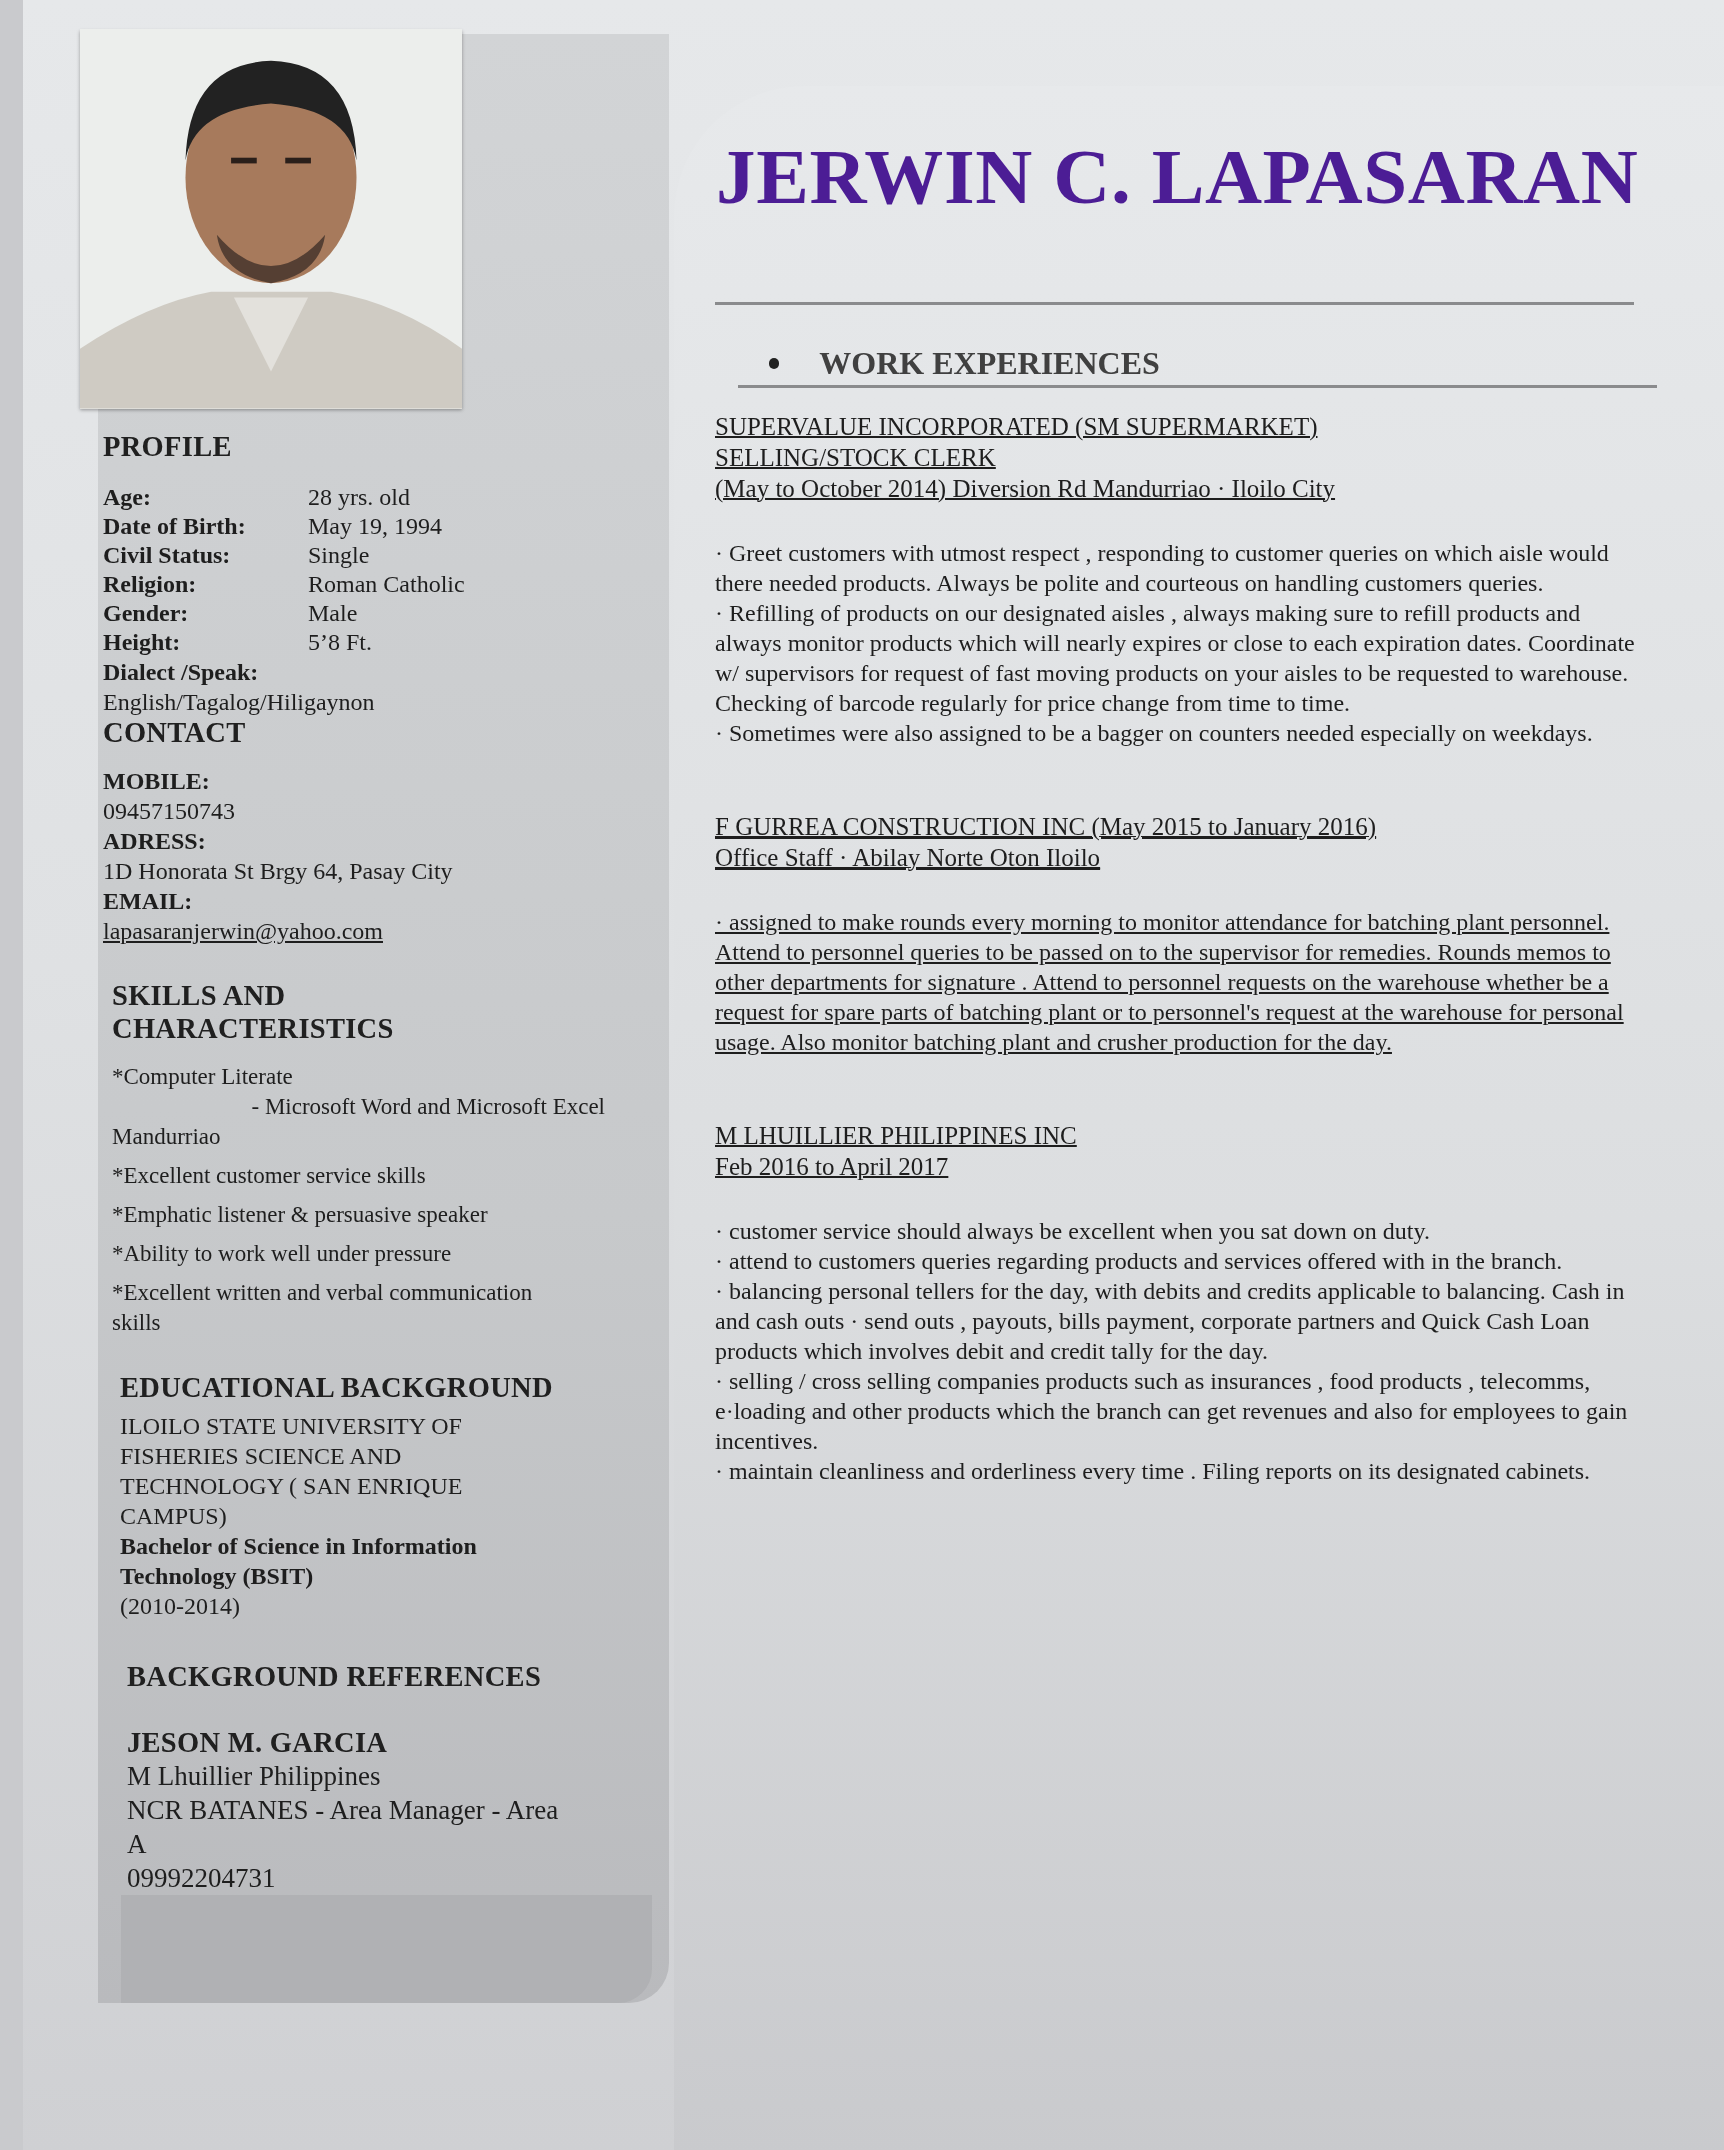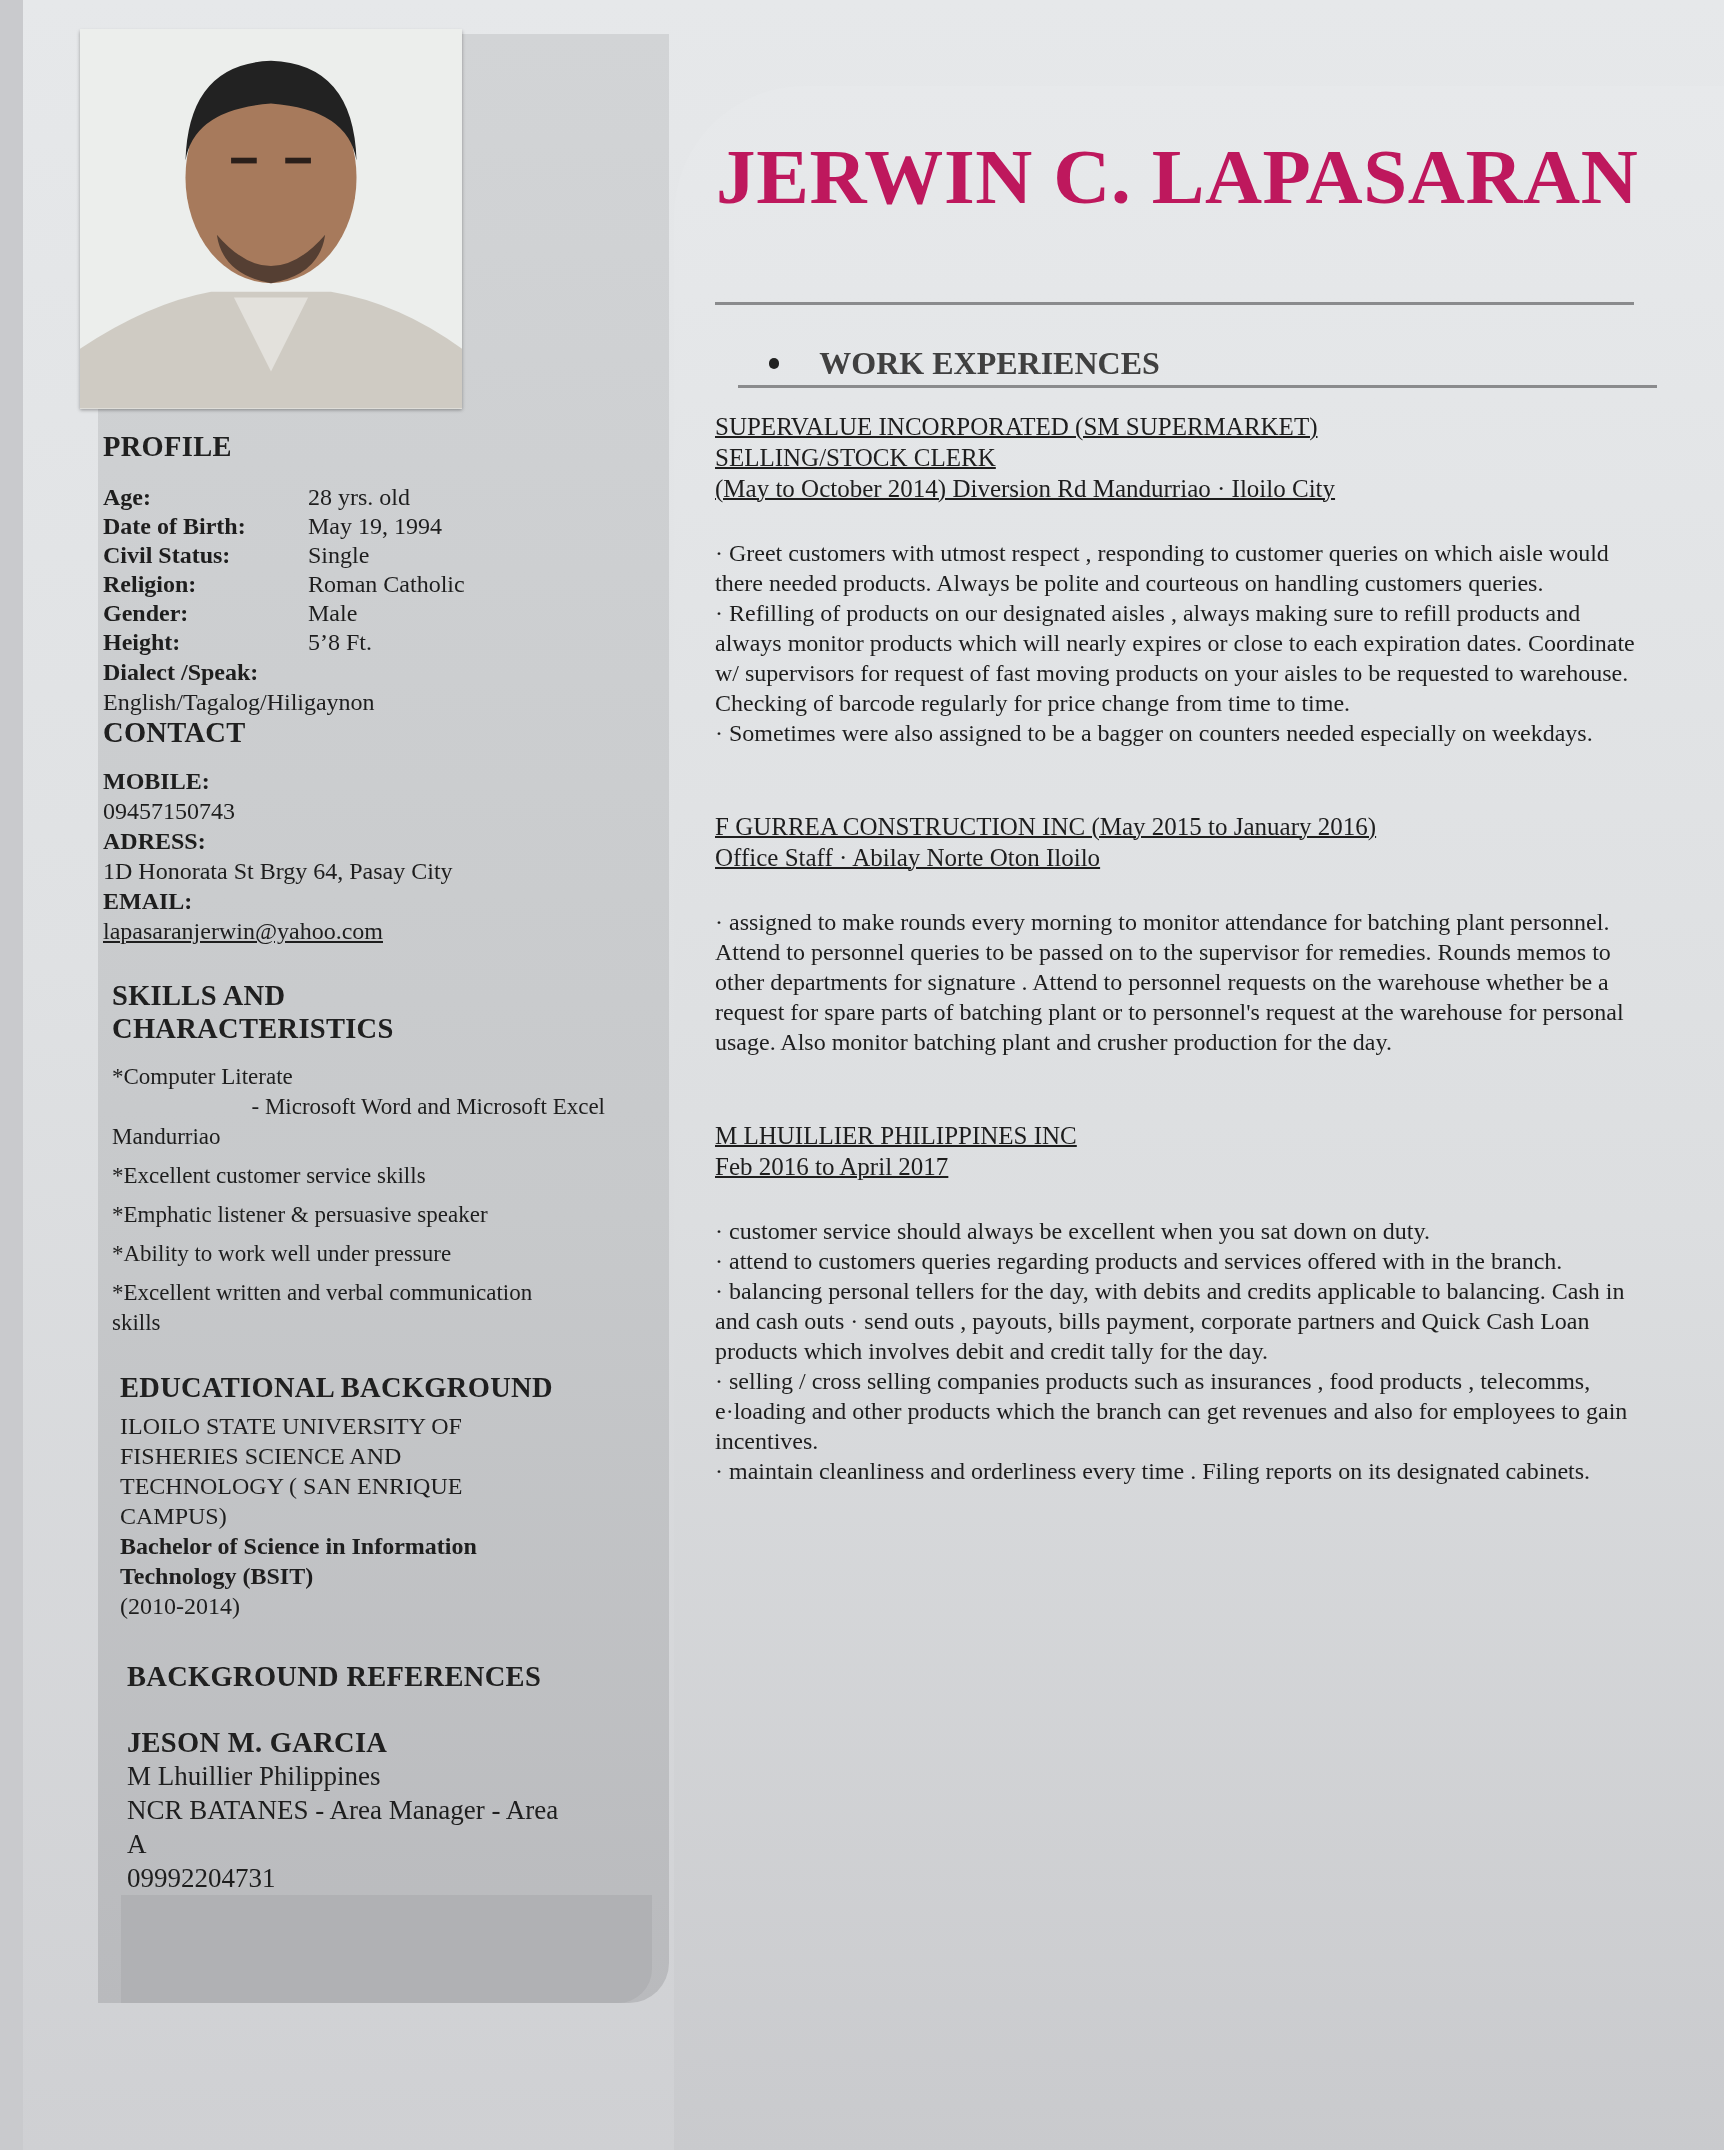--- a/index.html
+++ b/index.html
@@ -42,30 +42,30 @@
   .profile-row { display:flex; font-size:24px; line-height:29px; }
   .profile-row .k { width:205px; font-weight:bold; }
   .profile-row .v { }
   .plain { font-size:24px; line-height:30px; }
   .bold-label { font-size:24px; line-height:30px; font-weight:bold; }
   .email { text-decoration:underline; }
   .skill { font-size:23px; line-height:30px; margin-bottom:9px; }
   .skill .sub { display:block; padding-left:11.4px;text-align:right; }
 
   .main { position:absolute; left:715px; top:137px; width:925px; }
-  .name { font-size:79px; font-weight:bold; color:#be185d; letter-spacing:0.6px; line-height:1; margin-left:1.1px; }
+  .name { font-size:79px; font-weight:bold; color:#4c1d95; letter-spacing:0.6px; line-height:1; margin-left:1.1px; }
   .rule { height:2.9px; background:#8a8b8d; margin-top:86px; width:919px; }
   .section-head { display:flex; align-items:center; margin-top:40px; font-size:32px; font-weight:bold; color:#404040; }
   .section-head .bullet { width:10.3px; height:10.3px; border-radius:50%; background:#222; margin:0 40px 0 54px; }
   .rule2 { height:2.9px; background:#8a8b8d; width:919px; margin-left:23px; margin-top:3.4px; }
   .job { margin-top:23px; }
   .job .hdr { font-size:25px; line-height:31px; text-decoration:underline; text-decoration-thickness:1.7px; }
   .job .desc { font-size:24px; line-height:30px; margin-top:34px; }
   .job .desc p { margin:0; }
-  .job2 { margin-top:63px; }
+  .job2 { margin-top:63px;text-decoration:underline; }
   .job3 { margin-top:63px; }
 </style>
 </head>
 <body>
 
 <div class="paper">
   <div class="sidebar-band">
     <div class="lower"></div>
   </div>
   <div class="content-panel"></div>

